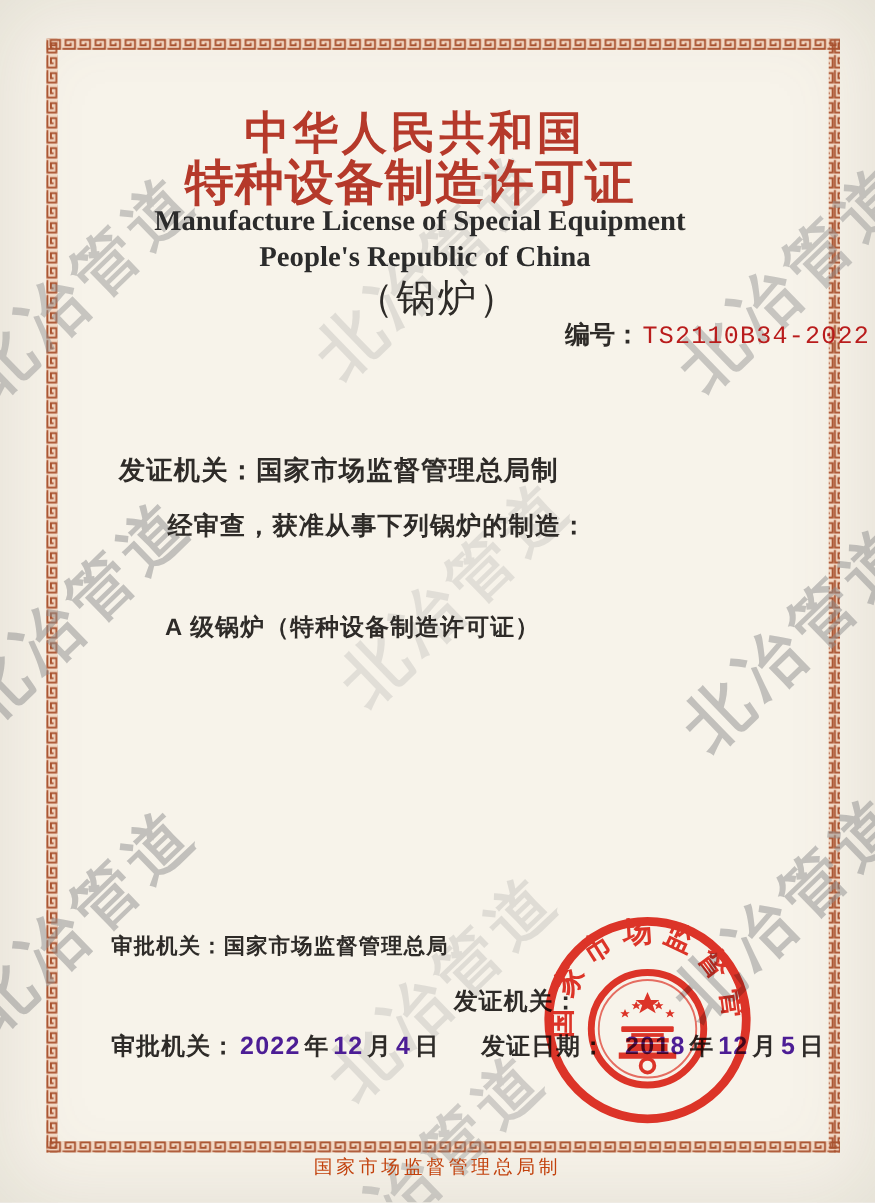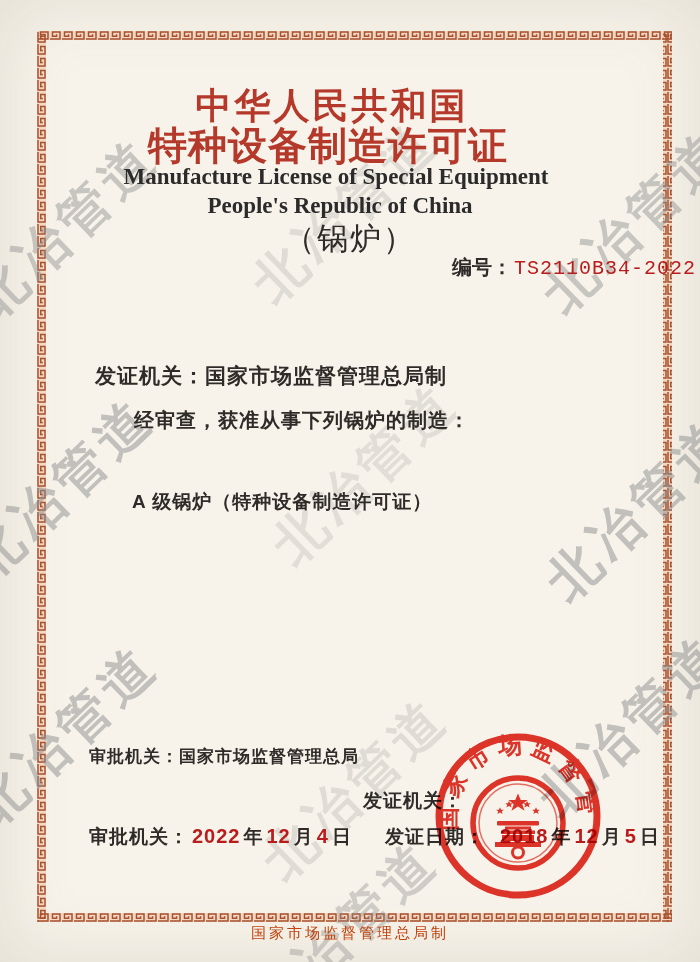--- a/index.html
+++ b/index.html
@@ -34,21 +34,21 @@
   .license-no{left:452px;top:254px;font-size:20px;font-weight:bold;}
   .license-no .mono{font-family:"Liberation Mono",monospace;font-weight:normal;font-size:20px;color:#b91c1c;letter-spacing:1px;margin-left:2px;}
   .company{left:95px;top:322px;font-size:21px;font-weight:bold;letter-spacing:1px;}
   .address{left:95px;top:362px;font-size:21px;font-weight:bold;letter-spacing:1px;}
   .statement{left:134px;top:407px;font-size:20px;font-weight:bold;letter-spacing:1px;}
   .scope{left:132px;top:489px;font-size:19px;font-weight:bold;letter-spacing:1px;}
   .approve-line{left:89px;top:745px;font-size:17px;font-weight:bold;letter-spacing:1px;}
   .valid-line{left:89px;top:824px;font-size:19px;font-weight:bold;letter-spacing:1px;}
   .issuer-line{left:363px;top:788px;font-size:19px;font-weight:bold;letter-spacing:1px;}
   .issue-date-line{left:385px;top:824px;font-size:19px;font-weight:bold;letter-spacing:1px;}
-  .num{font-family:"Liberation Sans",sans-serif;font-weight:bold;font-size:20px;color:#b91c1c;margin:0 3px;}
+  .num{font-family:"Liberation Sans",sans-serif;font-weight:bold;font-size:20px;color:#4c1d95;margin:0 3px;}
   .gap{display:inline-block;width:12px;}
   svg.seal{position:absolute;left:430px;top:728px;z-index:4;mix-blend-mode:multiply;opacity:.93;}
   .footer{position:absolute;top:924px;width:100%;text-align:center;z-index:3;
           font-size:15px;color:#c2410c;letter-spacing:3px;}
 </style>
 </head>
 <body>
 
 <div class="paper">
 

